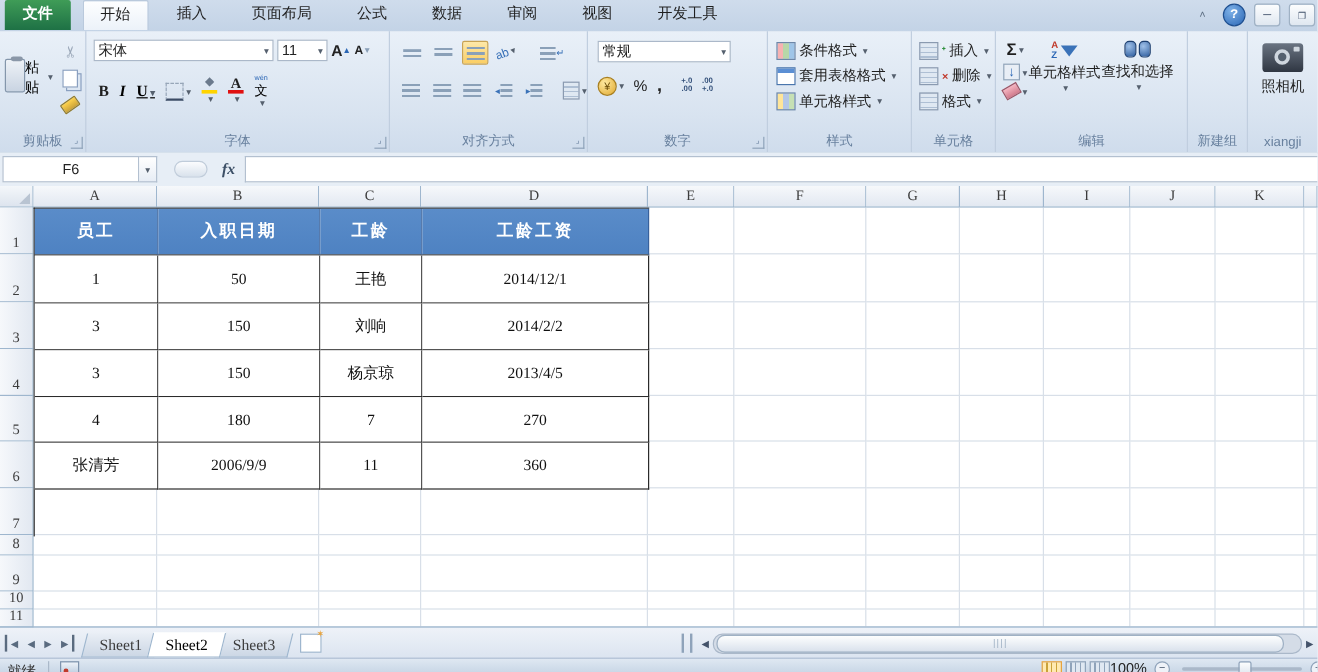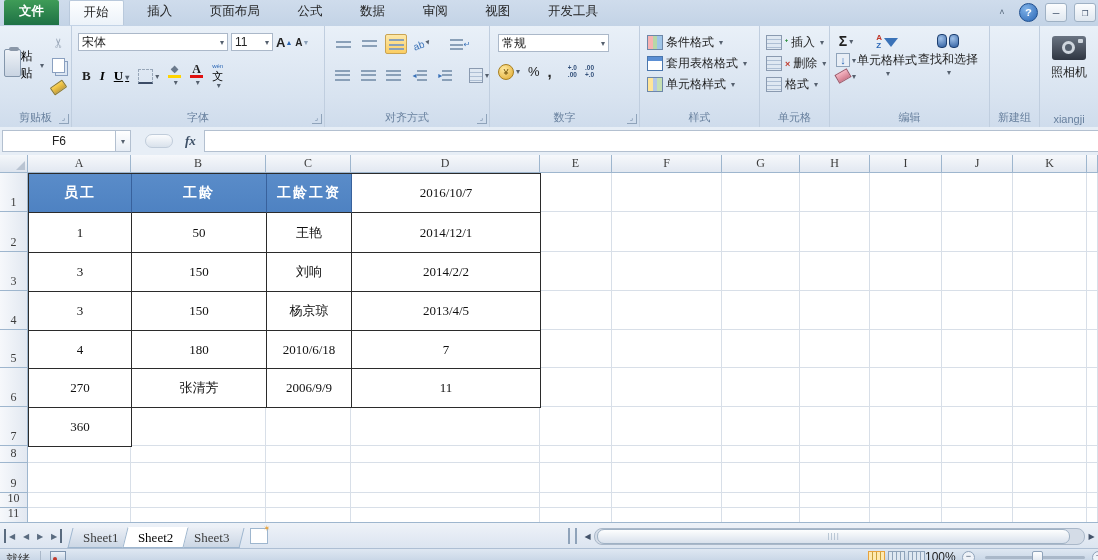--- a/index.html
+++ b/index.html
@@ -559,38 +559,37 @@
         <div class="cell"></div>
         <div class="cell"></div>
         <div class="cell"></div>
         <div class="cell"></div>
         <div class="cell"></div>
         <div class="cell"></div>
         <div class="cell"></div>
       </div>
     <div id="xl-table" style="grid-template-columns: 103px 135px 85px 189px; grid-template-rows: 39px 40px 39px 39px 38px 39px 39px;">
         <div class="tcell th" style="background: linear-gradient(rgb(90, 140, 201), rgb(78, 130, 194));">员工</div>
+        <div class="tcell th" style="background: linear-gradient(rgb(90, 140, 201), rgb(78, 130, 194));">入职日期</div>
         <div class="tcell th" style="background: linear-gradient(rgb(90, 140, 201), rgb(78, 130, 194));">工龄</div>
         <div class="tcell th" style="background: linear-gradient(rgb(90, 140, 201), rgb(78, 130, 194));">工龄工资</div>
-        <div class="tcell">2016/10/7</div>
         <div class="tcell">1</div>
         <div class="tcell">50</div>
         <div class="tcell">王艳</div>
         <div class="tcell">2014/12/1</div>
         <div class="tcell">3</div>
         <div class="tcell">150</div>
         <div class="tcell">刘响</div>
         <div class="tcell">2014/2/2</div>
         <div class="tcell">3</div>
         <div class="tcell">150</div>
         <div class="tcell">杨京琼</div>
         <div class="tcell">2013/4/5</div>
         <div class="tcell">4</div>
         <div class="tcell">180</div>
-        <div class="tcell">2010/6/18</div>
         <div class="tcell">7</div>
         <div class="tcell">270</div>
         <div class="tcell">张清芳</div>
         <div class="tcell">2006/9/9</div>
         <div class="tcell">11</div>
         <div class="tcell">360</div>
       </div>
 
   </div>
 

